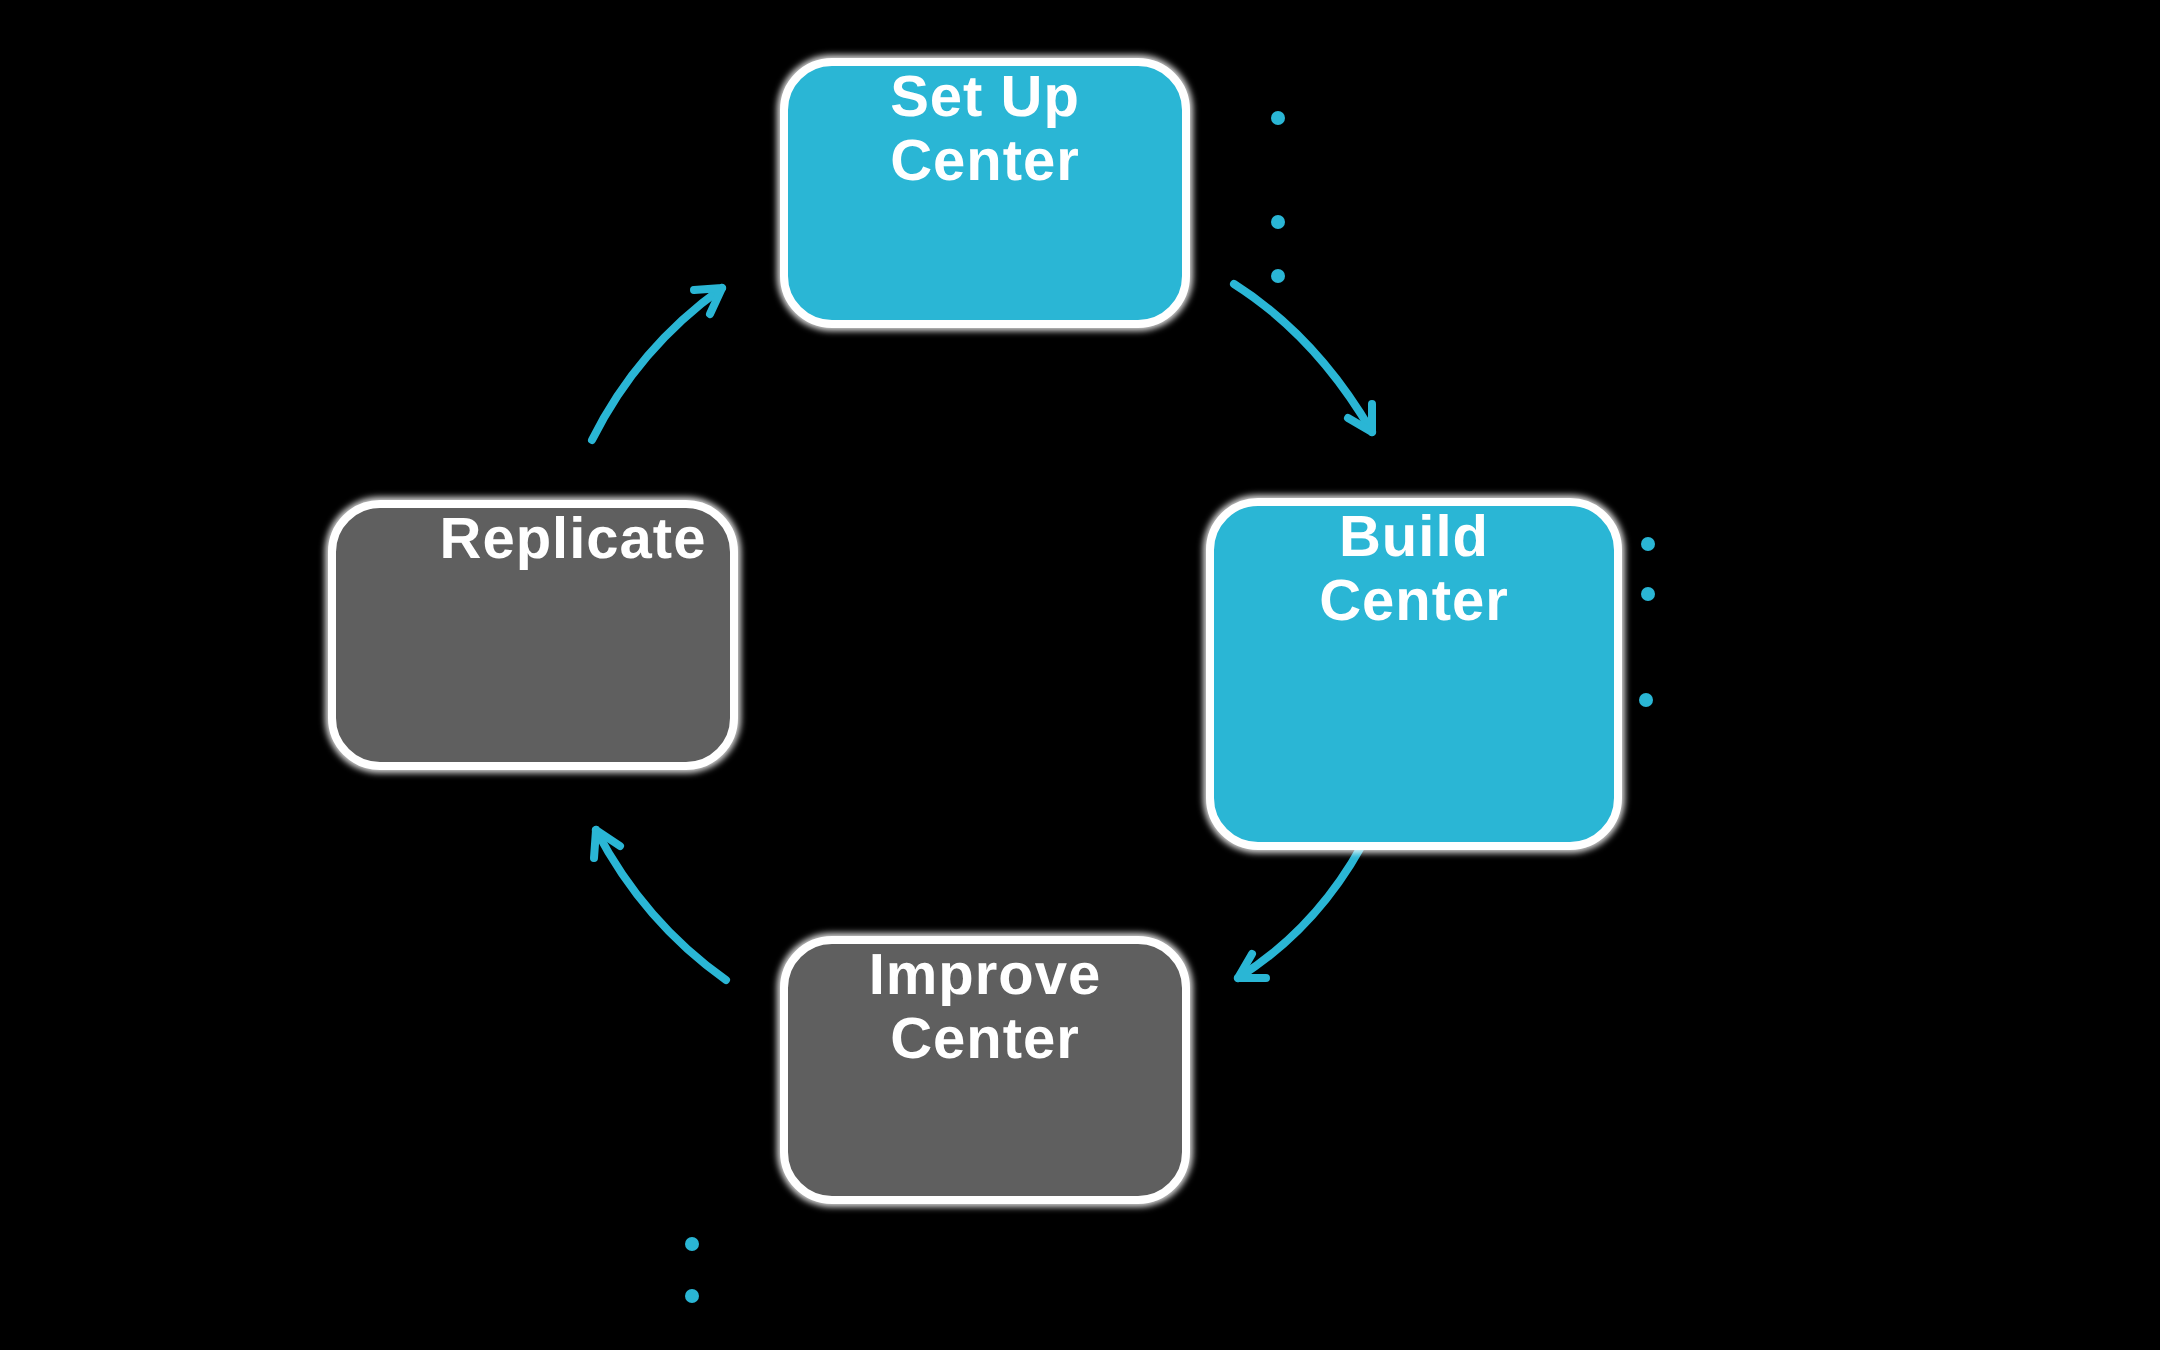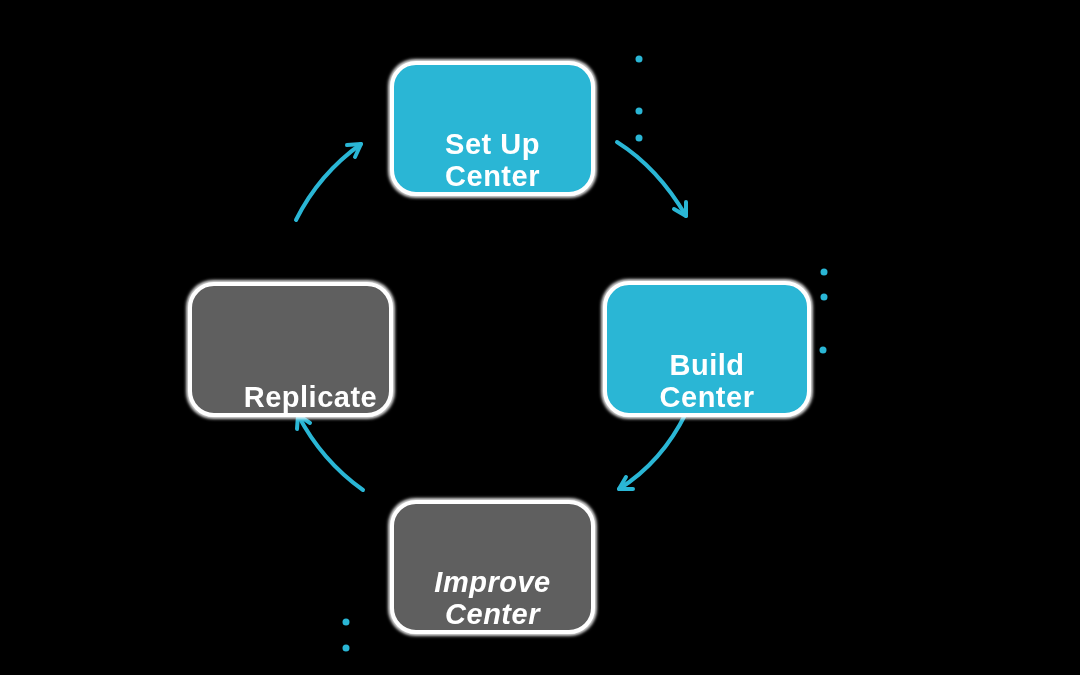--- a/index.html
+++ b/index.html
@@ -36,24 +36,23 @@
     fill: var(--bullet, #2ab6d5);
     stroke: none;
   }
   .node {
     position: absolute;
     box-sizing: border-box;
     border: 4px solid var(--node-border, #ffffff);
     border-radius: 26px;
     box-shadow: 0 0 3px 1.5px rgba(255,255,255,0.85);
     display: flex;
-    align-items: flex-end;
+    align-items: flex-start;
     justify-content: center;
     text-align: center;
-    margin-top: 32px;
   }
   .fill-cyan { background: var(--cyan, #2ab6d5); }
   .fill-gray { background: var(--gray, #5f5f5f); }
   .label {
     color: var(--node-text, #ffffff);
     font-weight: bold;
     font-size: 29px;
     line-height: 32px;
     letter-spacing: 0.5px;
   }
@@ -103,33 +102,33 @@
     </g>
   </svg>
 
   <div class="node fill-cyan" style="left:390px; top:29px; width:205px; height:135px;">
     <div class="label">
       <span class="line">Set Up</span>
       <span class="line">Center</span>
     </div>
   </div>
 
-  <div class="node fill-cyan" style="left:603px; top:249px; width:208px; height:136px;">
+  <div class="node fill-cyan" style="left:603px; top:249px; width:208px; height:176px;">
     <div class="label">
       <span class="line">Build</span>
       <span class="line">Center</span>
     </div>
   </div>
 
-  <div class="node fill-gray" style="left:390px; top:468px; width:205px; height:134px;font-style:italic;">
+  <div class="node fill-gray" style="left:390px; top:468px; width:205px; height:134px;">
     <div class="label">
       <span class="line">Improve</span>
       <span class="line">Center</span>
     </div>
   </div>
 
-  <div class="node fill-gray" style="left:188px; top:250px; width:205px; height:135px;padding-left:40px;">
+  <div class="node fill-gray" style="left:164px; top:250px; width:205px; height:135px;padding-left:40px;">
     <div class="label">
       <span class="line">Replicate</span>
     </div>
   </div>
 
 </div>
 
 </body></html>

